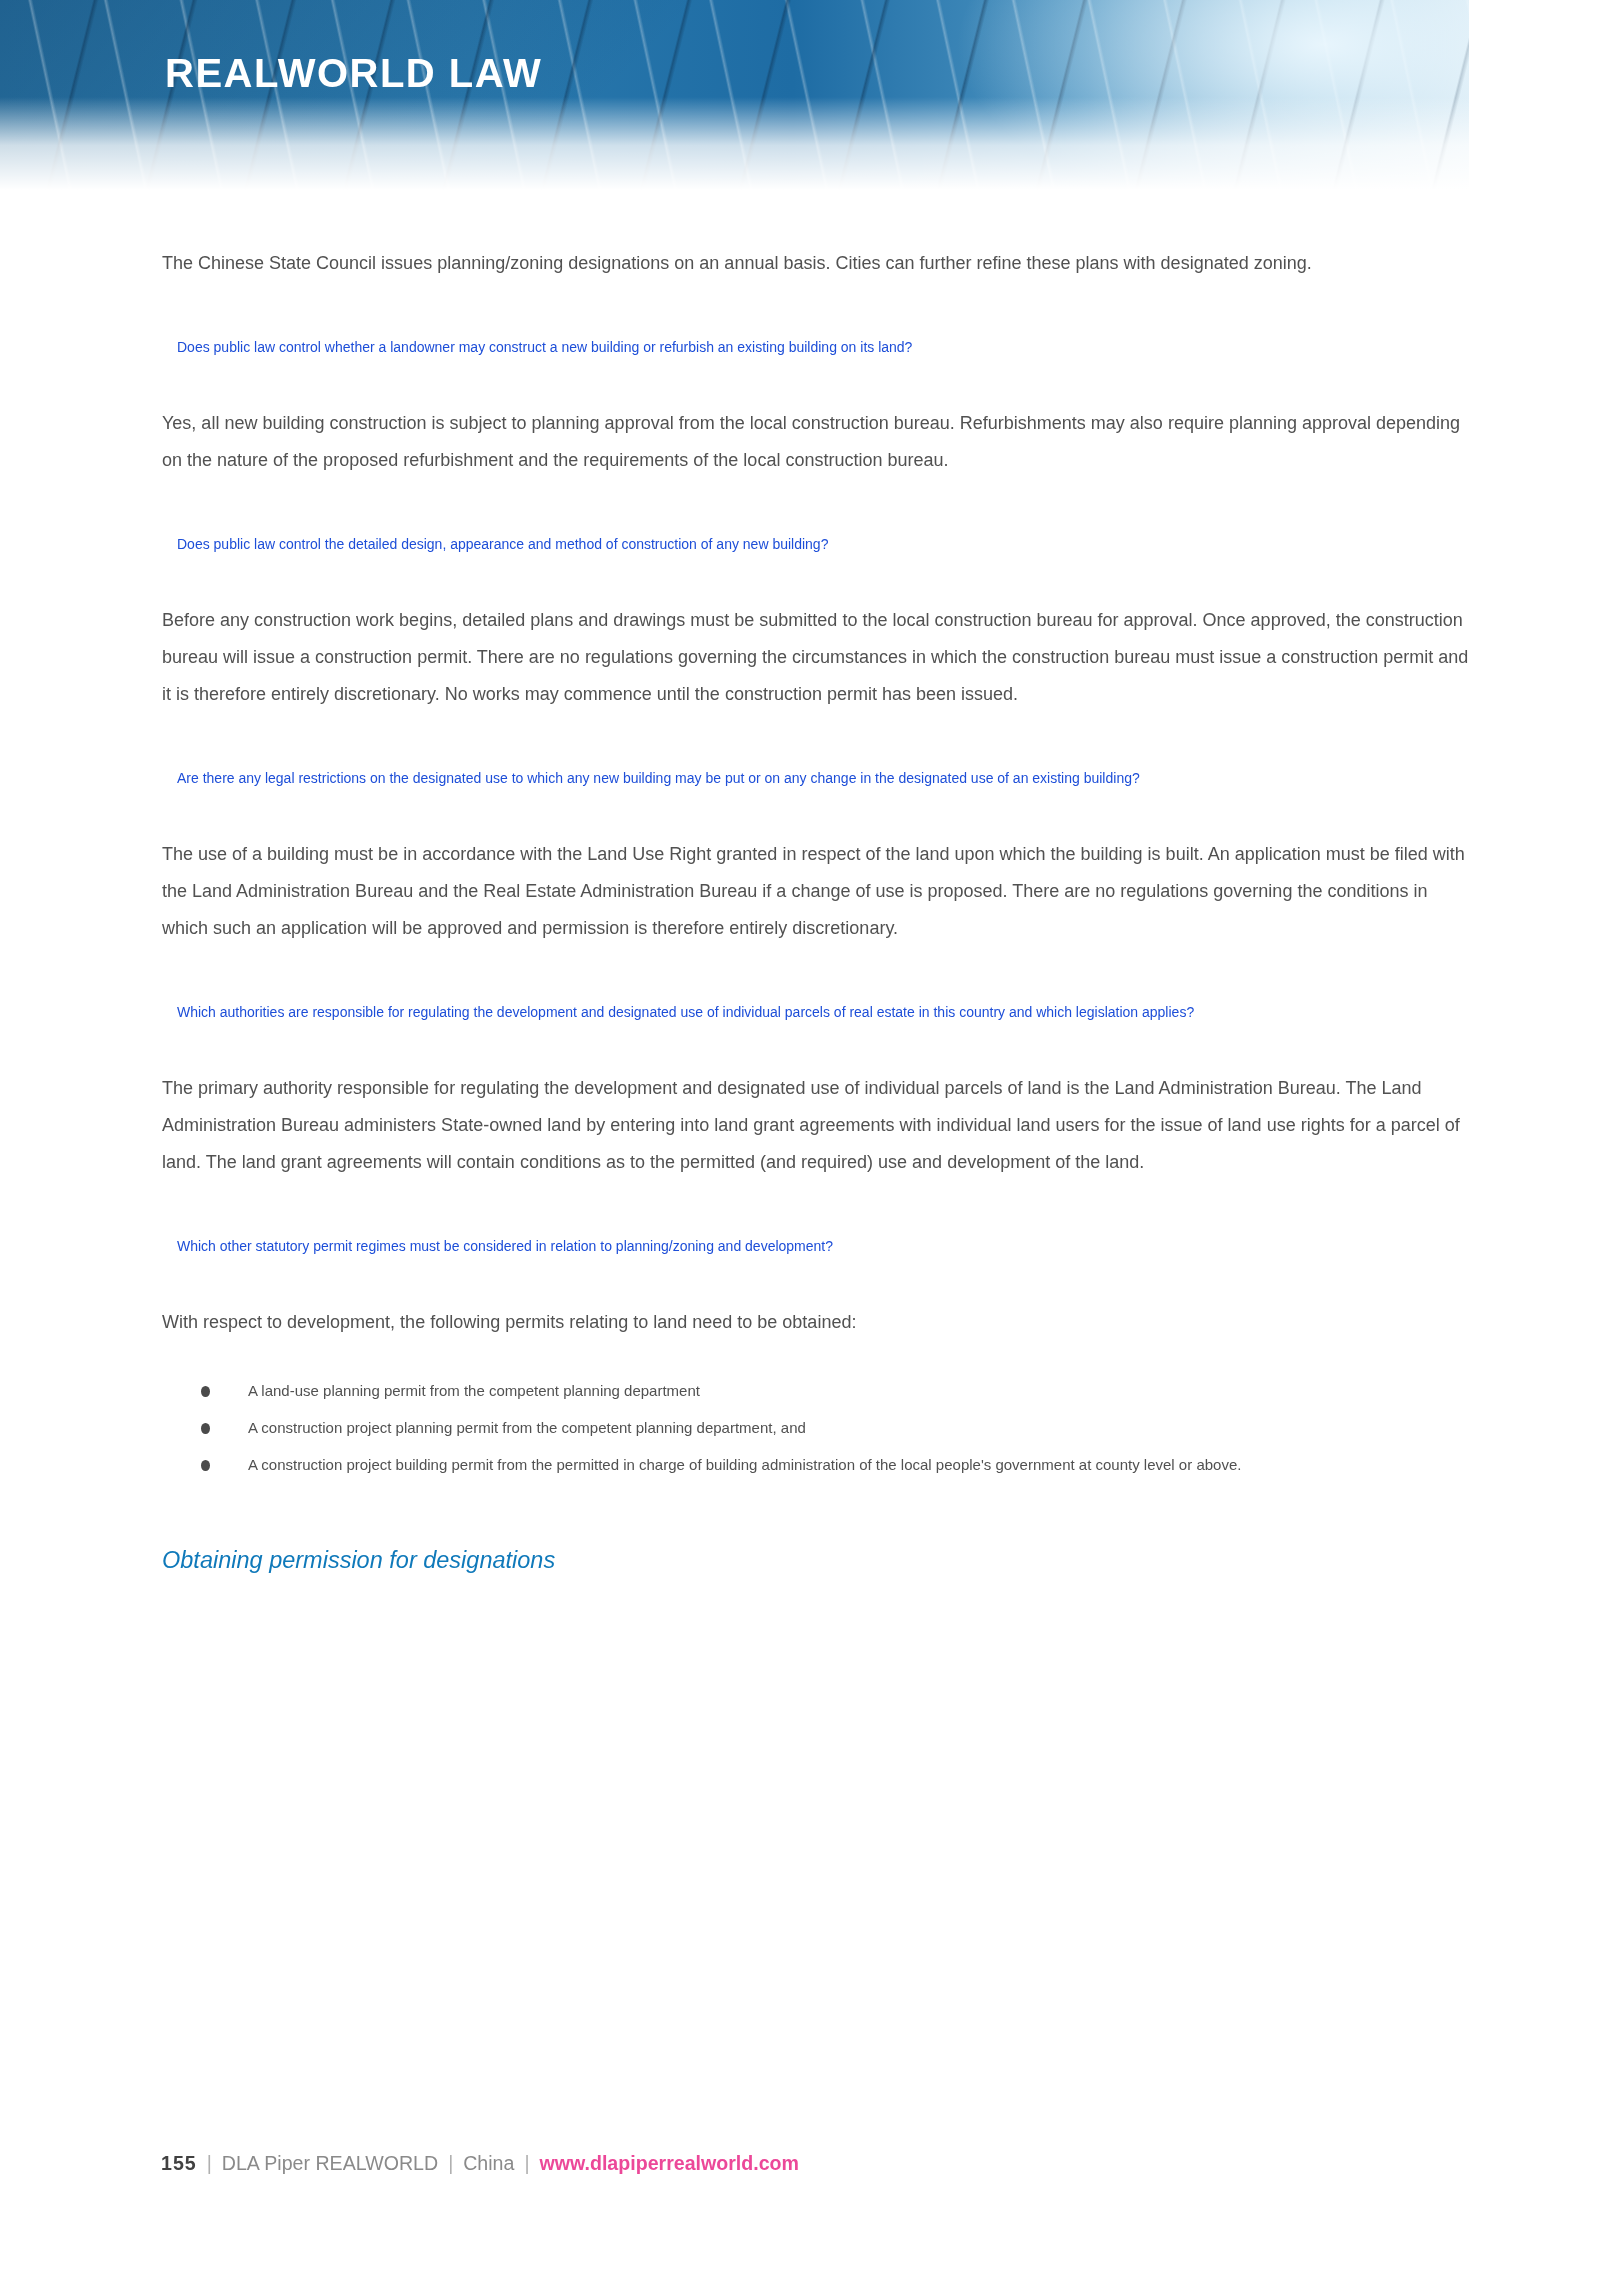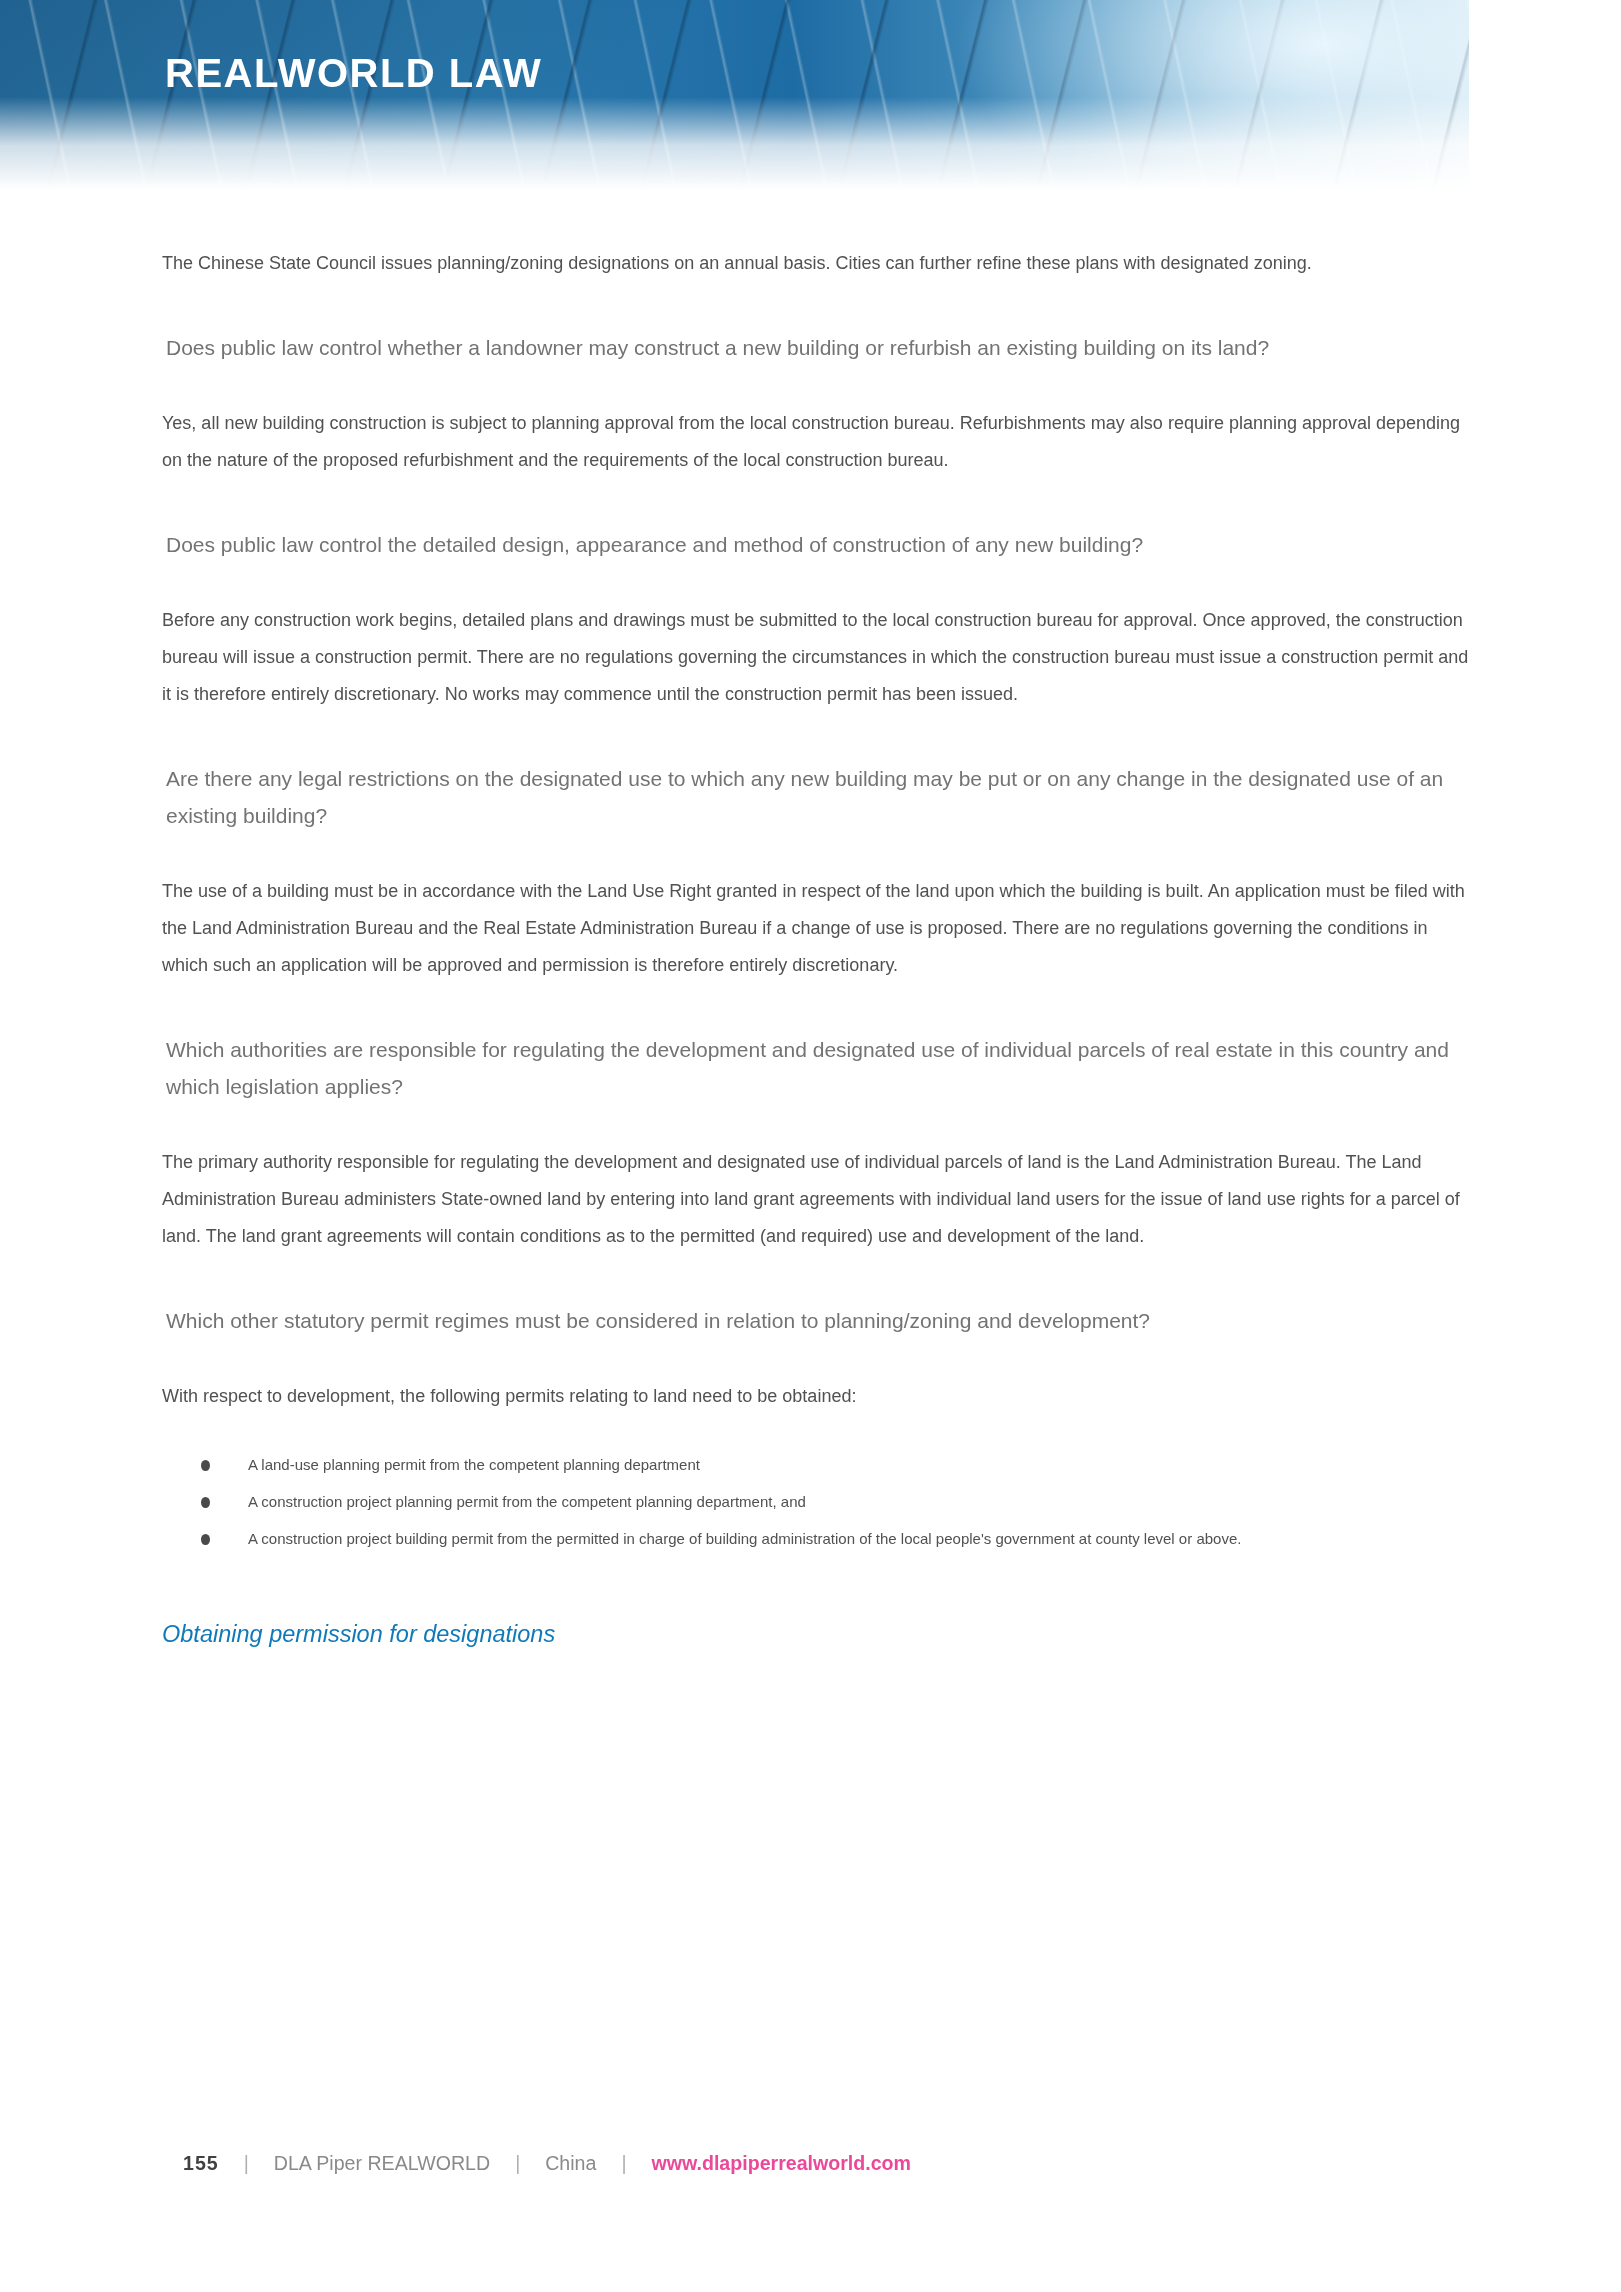--- a/index.html
+++ b/index.html
@@ -48,25 +48,25 @@
     width: 1308px;
     margin: 0 157px 0 162px;
     padding-top: 43px;
   }
   .content p {
     font-size: 18px;
     line-height: 37px;
     margin-bottom: 35px;
   }
   .content h2 {
-    color: #737373;
-    font-size: 21px;
+    color: #1d4ed8;
+    font-size: 14px;
     font-weight: normal;
     line-height: 37px;
-    margin: 47px 0 39px 4px;
+    margin: 47px 0 39px 15px;
   }
   ul.permit-list {
     list-style: none;
     margin: -3.9px 0 35px 0;
   }
   ul.permit-list li {
     position: relative;
     font-size: 15px;
     line-height: 37px;
     padding-left: 86px;
@@ -86,25 +86,25 @@
     font-size: 23.5px;
     font-style: italic;
     font-weight: normal;
     line-height: 33px;
     margin-top: 61px;
   }
 
   
   .page-footer {
     position: absolute;
-    left: 183px;
+    left: 161px;
     top: 2152px;
     display: flex;
     align-items: center;
-    gap: 25px;
+    gap: 10px;
     font-size: 19.6px;
     color: #8a8a8a;
   }
   .page-footer .page-number {
     color: #414141;
     font-weight: bold;
     letter-spacing: 1px;
   }
   .page-footer .sep {
     color: #b0b0b0;

